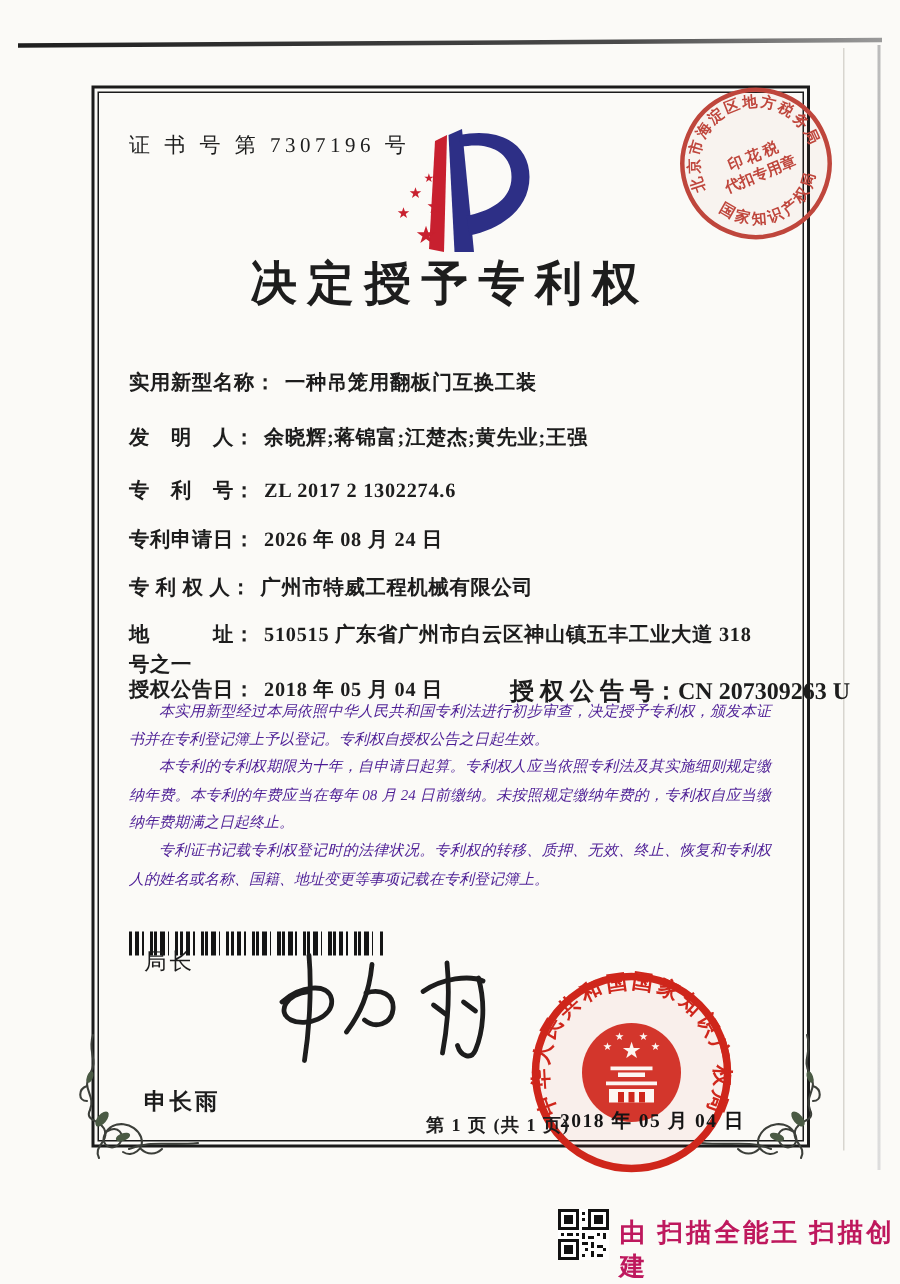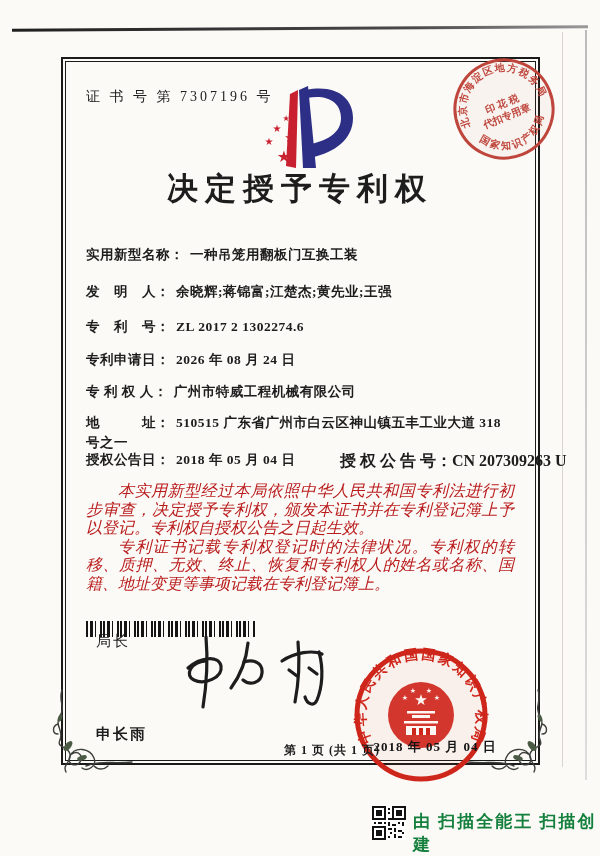--- a/index.html
+++ b/index.html
@@ -16,33 +16,33 @@
   .edge-right2{left:562px;top:32px;width:1px;height:735px;background:#d8d5cf;}
   
   .frame{left:61px;top:57px;width:475px;height:704px;border:2px solid #1b1b1b;}
   .frame::before{content:"";position:absolute;left:2px;top:2px;right:2px;bottom:2px;border:1px solid #1b1b1b;}
   .cert-no{left:86px;top:88px;font-size:14px;font-weight:400;letter-spacing:3px;}
   .title{left:0;top:168px;width:600px;text-align:center;font-size:31px;font-weight:700;letter-spacing:7px;}
   .field-row{position:absolute;left:86px;font-size:13.5px;font-weight:600;letter-spacing:0.5px;white-space:nowrap;font-family:Liberation Serif, serif;}
   .field-row .value{margin-left:6px;}
   .row-address{white-space:normal;width:420px;line-height:20px;}
   .grant-no{left:340px;top:451px;font-size:16px;font-weight:600;}
-  .paragraphs{left:86px;top:482px;width:428px;font-size:16px;line-height:18.6px;font-style:italic;font-weight:500;text-align:justify;color:#b91c1c;}
+  .paragraphs{left:86px;top:466px;width:428px;font-size:10px;line-height:18.6px;font-style:italic;font-weight:500;text-align:justify;color:#4c1d95;}
   .paragraphs p{margin:0;text-indent:2em;}
   .barcode{left:86px;top:621px;width:170px;height:16px;
     background:repeating-linear-gradient(90deg,#141414 0 2px,#fbfaf7 2px 4px,#141414 4px 7px,#fbfaf7 7px 9px,#141414 9px 10px,#fbfaf7 10px 14px,#141414 14px 16px,#fbfaf7 16px 17px);}
   .director-title{left:96px;top:632px;font-size:15px;font-weight:400;letter-spacing:2px;}
   .director-name{left:96px;top:688px;font-size:15px;font-weight:700;letter-spacing:2px;margin-top:37px;}
   .signature{left:170px;top:630px;}
   .seal-box{left:351px;top:645px;}
   .seal-date{left:360px;top:738px;width:150px;text-align:center;font-size:13px;font-weight:700;letter-spacing:1px;color:#141414;}
   .page-info{left:0;top:742px;width:600px;text-align:center;font-size:12px;font-weight:700;letter-spacing:1px;padding-left:32px;}
   .tax-stamp{left:450px;top:55px;transform:rotate(-22deg);}
   .qr{left:372px;top:806px;}
-  .credit{left:413px;top:810px;font-size:17px;font-weight:700;letter-spacing:2px;color:#15803d;}
+  .credit{left:413px;top:810px;font-size:17px;font-weight:700;letter-spacing:2px;color:#be185d;}
   .flourish-bl{left:42px;top:688px;}
   .flourish-br{left:466px;top:688px;transform:scaleX(-1);}
 </style>
 </head>
 <body>
 
 <div class="abs edge-top"></div>
 <div class="abs edge-right"></div>
 <div class="abs edge-right2"></div>
 
@@ -116,20 +116,21 @@
 </div>
 <div class="field-row" style="top:451px;text-align:center;">
   <span>授权公告日：</span><span class="value">2018 年 05 月 04 日</span>
 </div>
 <div class="abs grant-no">
   <span>授 权 公 告 号：</span><span class="value">CN 207309263 U</span>
 </div>
 
 <div class="abs paragraphs">
   <p>本实用新型经过本局依照中华人民共和国专利法进行初步审查，决定授予专利权，颁发本证书并在专利登记簿上予以登记。专利权自授权公告之日起生效。</p>
+  <p>本专利的专利权期限为十年，自申请日起算。专利权人应当依照专利法及其实施细则规定缴纳年费。本专利的年费应当在每年 08 月 24 日前缴纳。未按照规定缴纳年费的，专利权自应当缴纳年费期满之日起终止。</p>
   <p>专利证书记载专利权登记时的法律状况。专利权的转移、质押、无效、终止、恢复和专利权人的姓名或名称、国籍、地址变更等事项记载在专利登记簿上。</p>
 </div>
 
 <div class="abs barcode"></div>
 
 <div class="abs director-title">局长</div>
 <div class="abs director-name">申长雨</div>
 <svg class="abs signature" width="175" height="85" viewBox="0 0 175 85">
   <g fill="none" stroke="#1d1d1d" stroke-width="3.2" stroke-linecap="round">
     <path d="M18,38 C30,27 49,25 51,36 C53,48 34,55 24,50 C14,45 21,32 36,31"></path>

